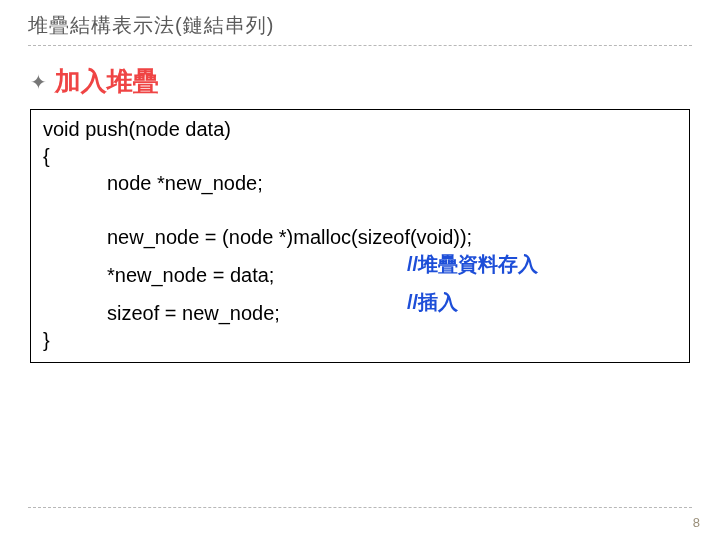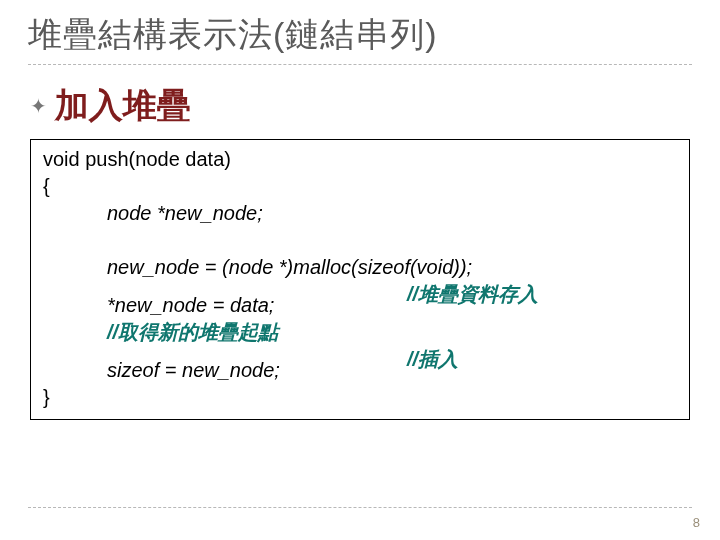--- a/index.html
+++ b/index.html
@@ -11,21 +11,21 @@
     position: relative;
     overflow: hidden;
   }
   .slide {
     width: 720px;
     height: 540px;
     padding: 12px 28px 0 28px;
     position: relative;
   }
   .title {
-    font-size: 34px;
+    font-size: 20px;
     color: #5a5a5a;
     font-weight: 400;
     letter-spacing: 1px;
     padding-bottom: 6px;
   }
   .title-underline {
     border: none;
     border-top: 1px dashed #b8b8b8;
     margin-bottom: 18px;
   }
@@ -35,40 +35,40 @@
     gap: 8px;
     padding-left: 2px;
     margin-bottom: 10px;
   }
   .bullet-icon {
     color: #777;
     font-size: 20px;
     line-height: 1;
   }
   .bullet-text {
-    font-size: 34px;
-    color: #7f1d1d;
+    font-size: 26px;
+    color: #ef4444;
     font-weight: 600;
   }
   .code-box {
     border: 1.5px solid #000;
     padding: 6px 4px 8px 12px;
     font-family: "Corbel", "Segoe UI", sans-serif;
     font-size: 20px;
     line-height: 1.35;
     color: #000;
     margin-left: 2px;
     margin-right: 2px;
   }
   .code-line {
     white-space: pre;
   }
-  .indent1 { padding-left: 64px; font-style: italic; }
+  .indent1 { padding-left: 64px; }
   .comment {
-    color: #0f766e;
+    color: #1d4ed8;
     font-family: "Microsoft JhengHei", "PMingLiU", sans-serif;
     font-weight: 600;
   }
   .cm-row {
     display: flex;
   }
   .cm-code { flex: 0 0 300px; white-space: pre; margin-top: 11px; }
   .footer-line {
     position: absolute;
     left: 28px;
@@ -104,21 +104,20 @@
     <div class="code-line">{</div>
     <div class="code-line indent1">node *new_node;</div>
     <div class="code-line">&nbsp;</div>
     <div class="code-line indent1">new_node = (node *)malloc(sizeof(void));</div>
 
     <div class="cm-row indent1">
       <span class="cm-code">*new_node = data;</span>
       <span class="comment">//堆疊資料存入</span>
     </div>
     <div class="cm-row indent1">
-      <span class="comment">//取得新的堆疊起點</span>
     </div>
     <div class="cm-row indent1">
       <span class="cm-code">sizeof = new_node;</span>
       <span class="comment">//插入</span>
     </div>
 
     <div class="code-line">}</div>
   </div>
 
   <hr class="footer-line">

